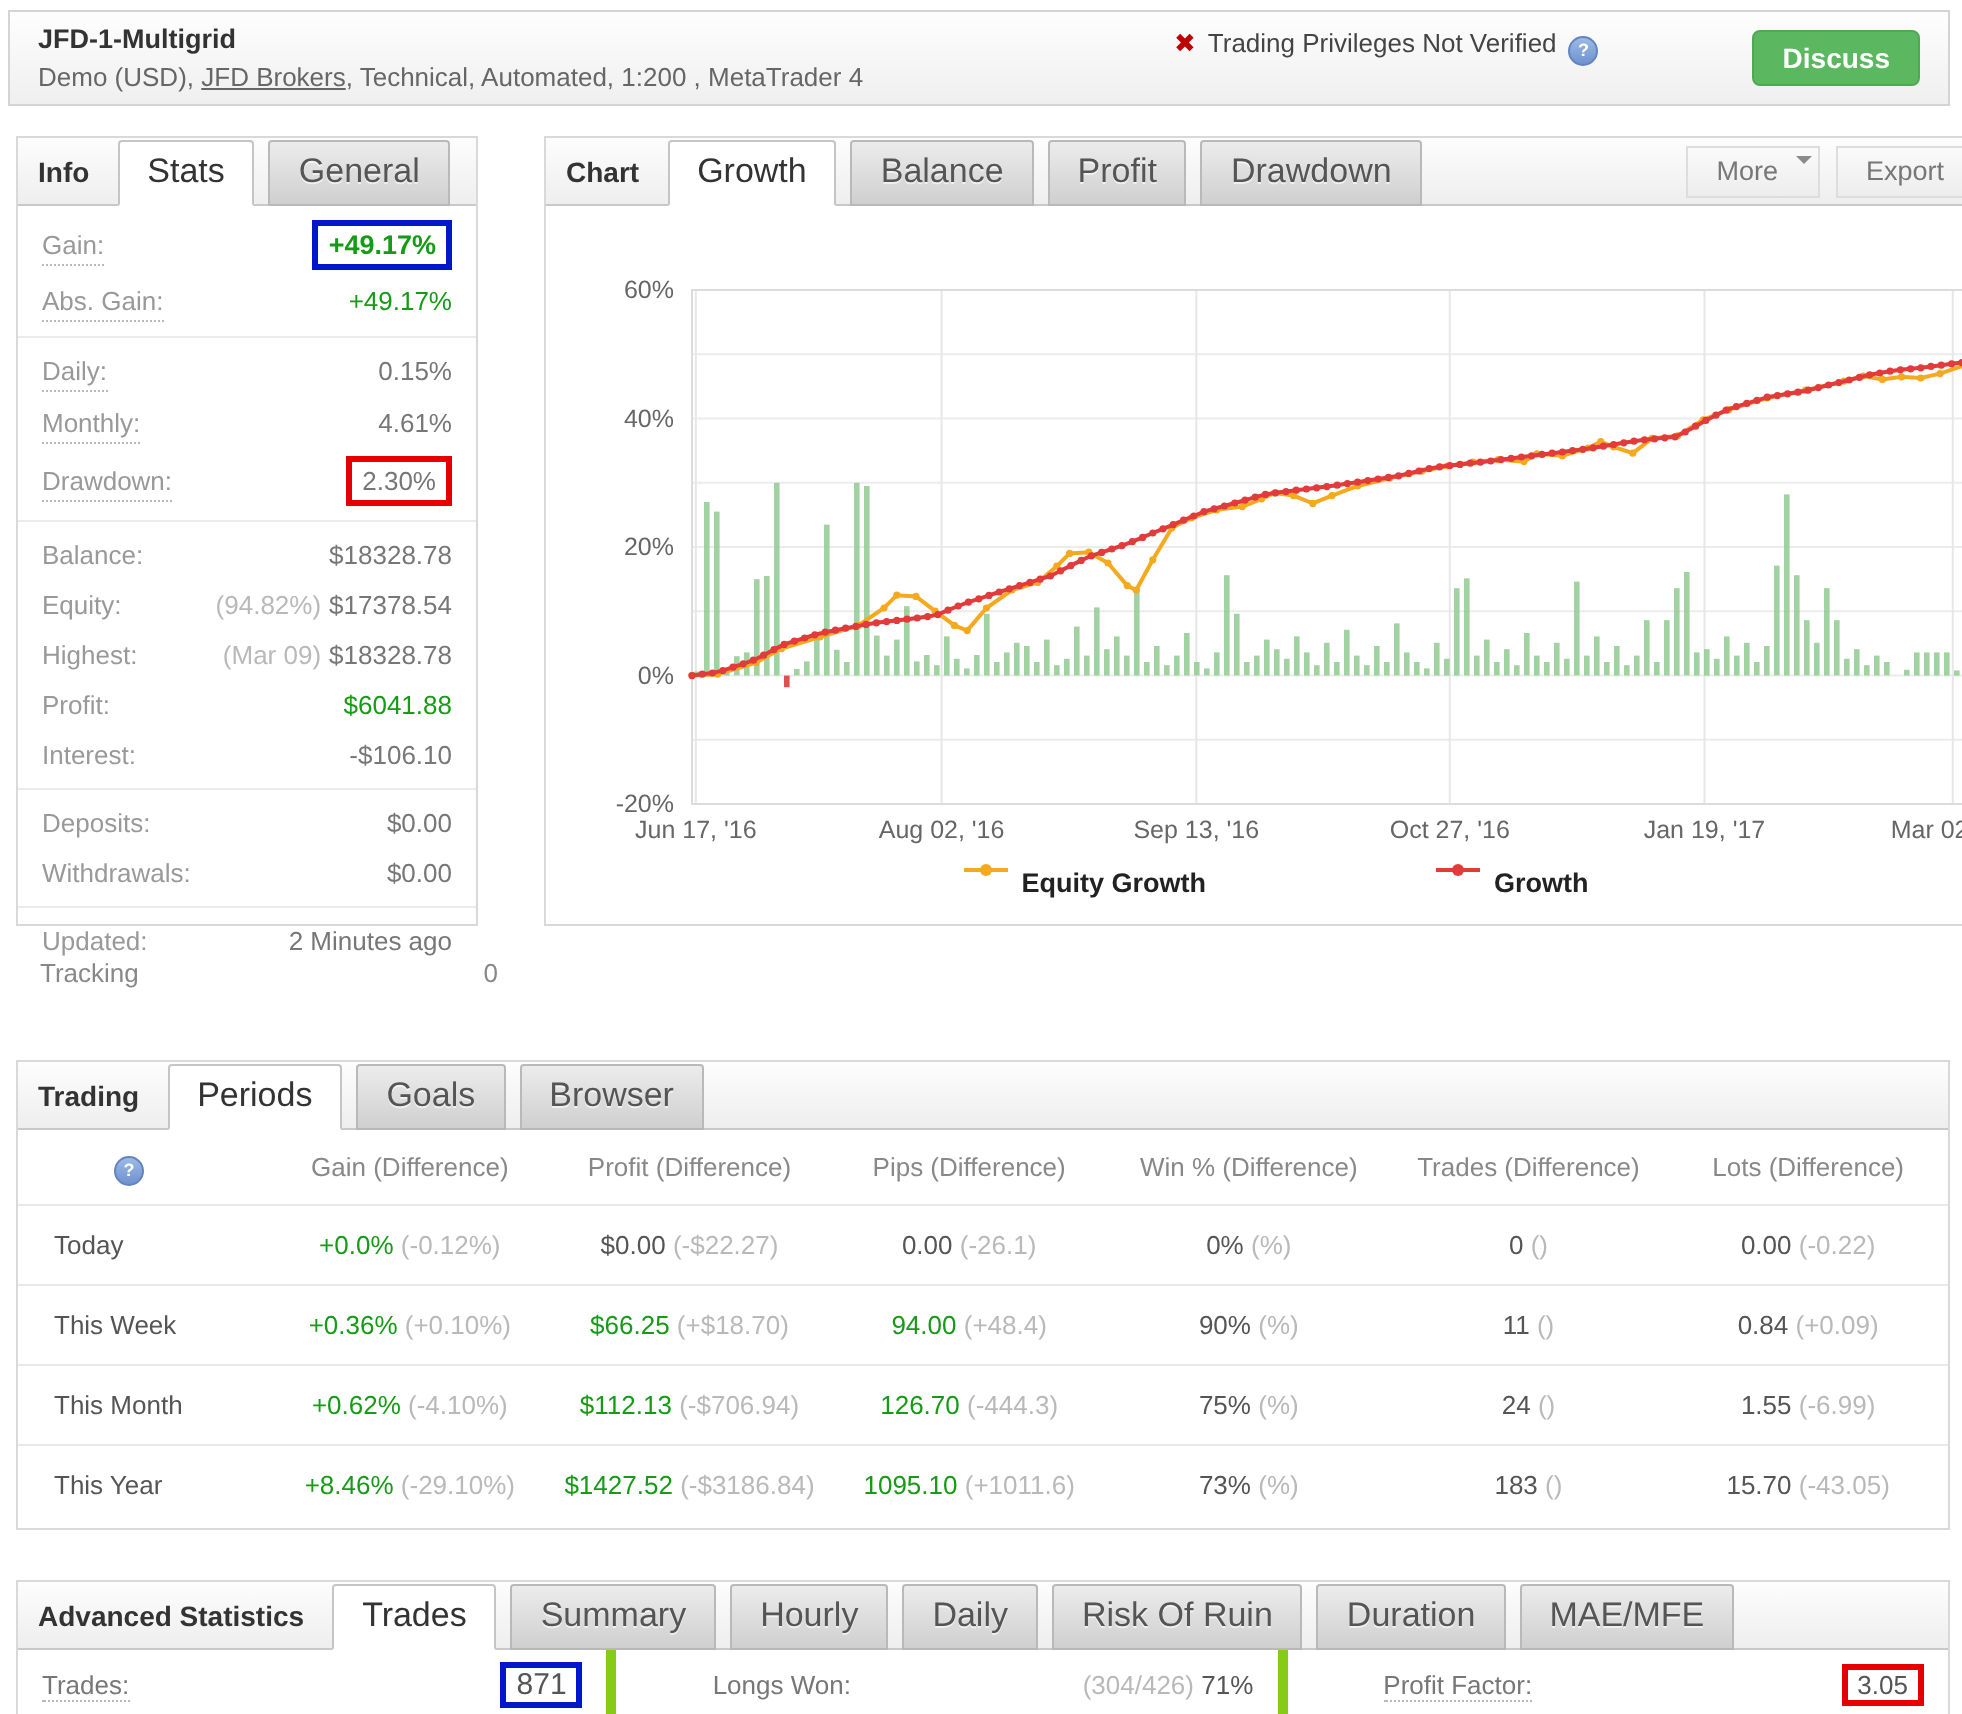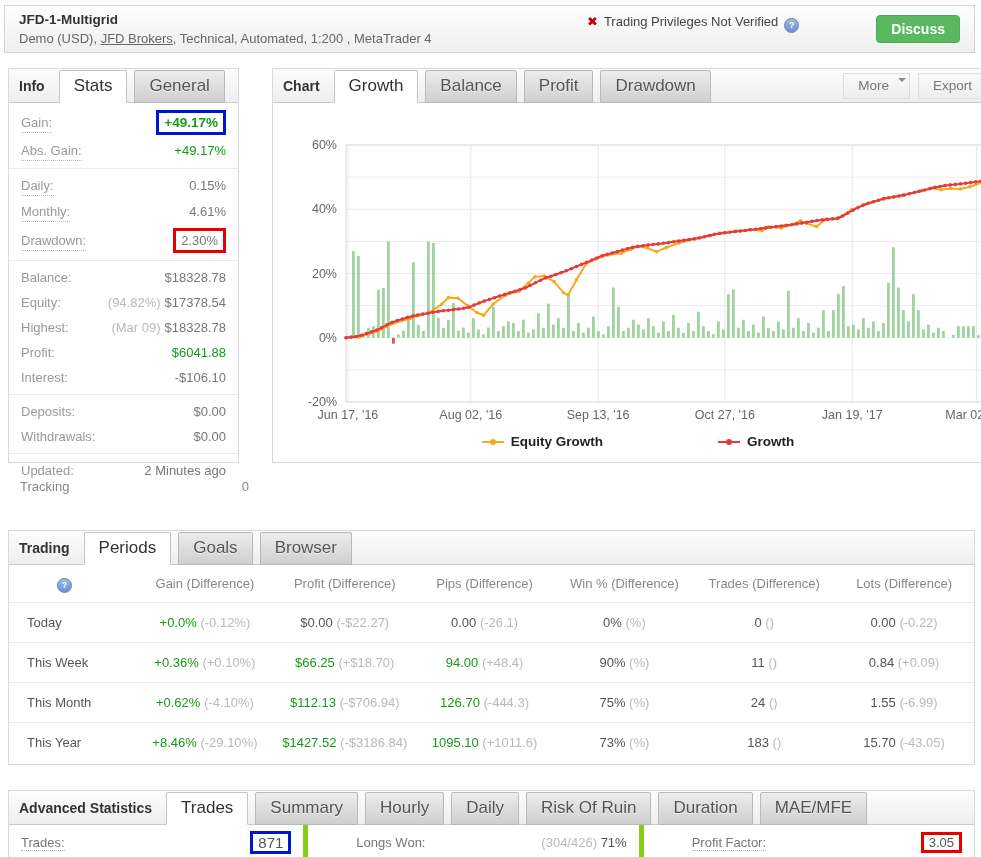--- a/index.html
+++ b/index.html
@@ -47,21 +47,21 @@
   .muted{color:#b9b9b9;margin-right:4px;}
   .isep{border-top:1px solid #ebebeb;margin:4px 0;}
   .box-blue{display:inline-block;border:3px solid #0018c9;padding:0 5px;font-weight:bold;font-size:13.5px;}
   .box-red{display:inline-block;border:3px solid #e80000;padding:0 5px;}
   .tracking{left:8px;top:479px;width:229px;display:flex;justify-content:space-between;padding:0 12px;color:#888;}
 
   
   .chart-card{left:245px;top:68px;width:730px;height:393px;margin-left:27px;}
   .ax{font-size:12.5px;fill:#666;}
   .legend{display:flex;justify-content:center;gap:115px;margin-top:4px;}
-  .lg-item{display:flex;align-items:center;gap:7px;font-weight:bold;color:#222;font-size:13.5px;}
+  .lg-item{display:flex;align-items:flex-start;gap:7px;font-weight:bold;color:#222;font-size:13.5px;}
   .lg-marker{display:inline-block;width:22px;height:2px;position:relative;}
   .lg-marker::after{content:"";position:absolute;left:8px;top:-2px;width:6px;height:6px;border-radius:50%;}
   .lg-orange{background:#f5a91f;} .lg-orange::after{background:#f5a91f;}
   .lg-red{background:#e23b3b;} .lg-red::after{background:#e23b3b;}
 
   
   .trading-card{left:8px;top:530px;width:965px;height:233px;}
   .t-table{width:100%;border-collapse:collapse;table-layout:fixed;}
   .t-table th{font-weight:normal;color:#888;font-size:13px;padding:9px 2px;text-align:center;white-space:nowrap;}
   .t-table td{padding:12px 2px;text-align:center;color:#555;border-top:1px solid #e9e9e9;white-space:nowrap;}

